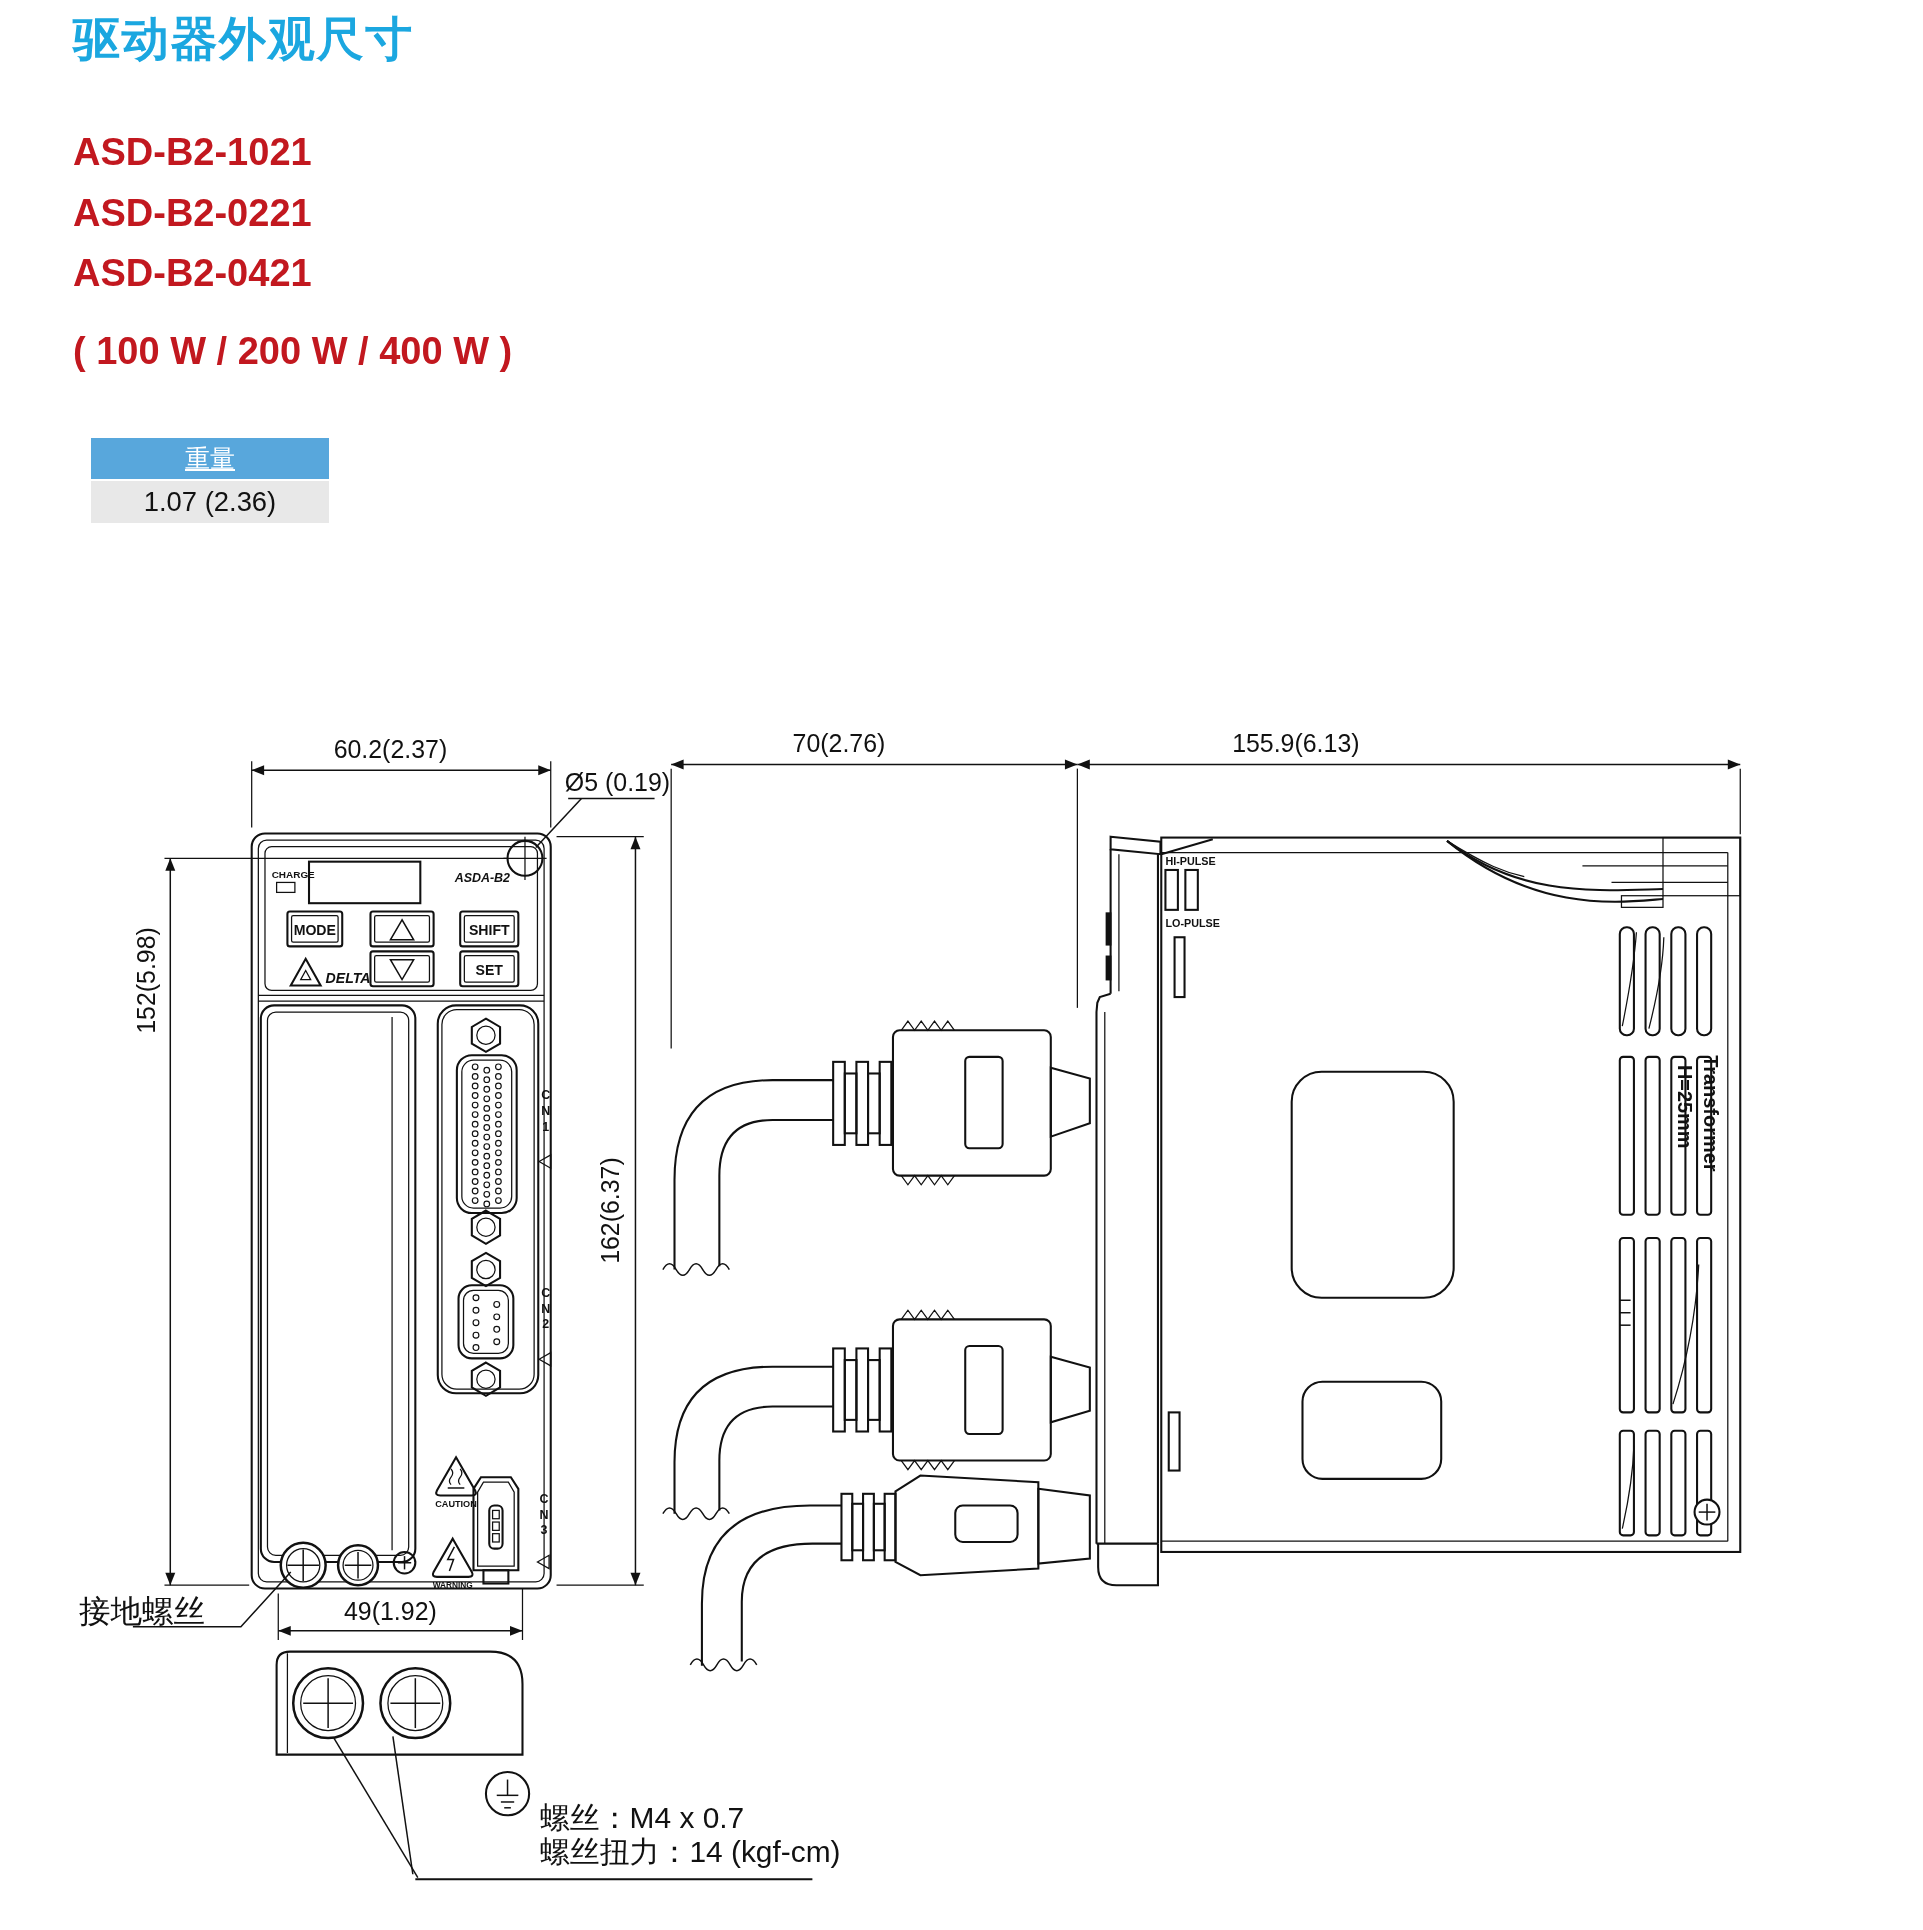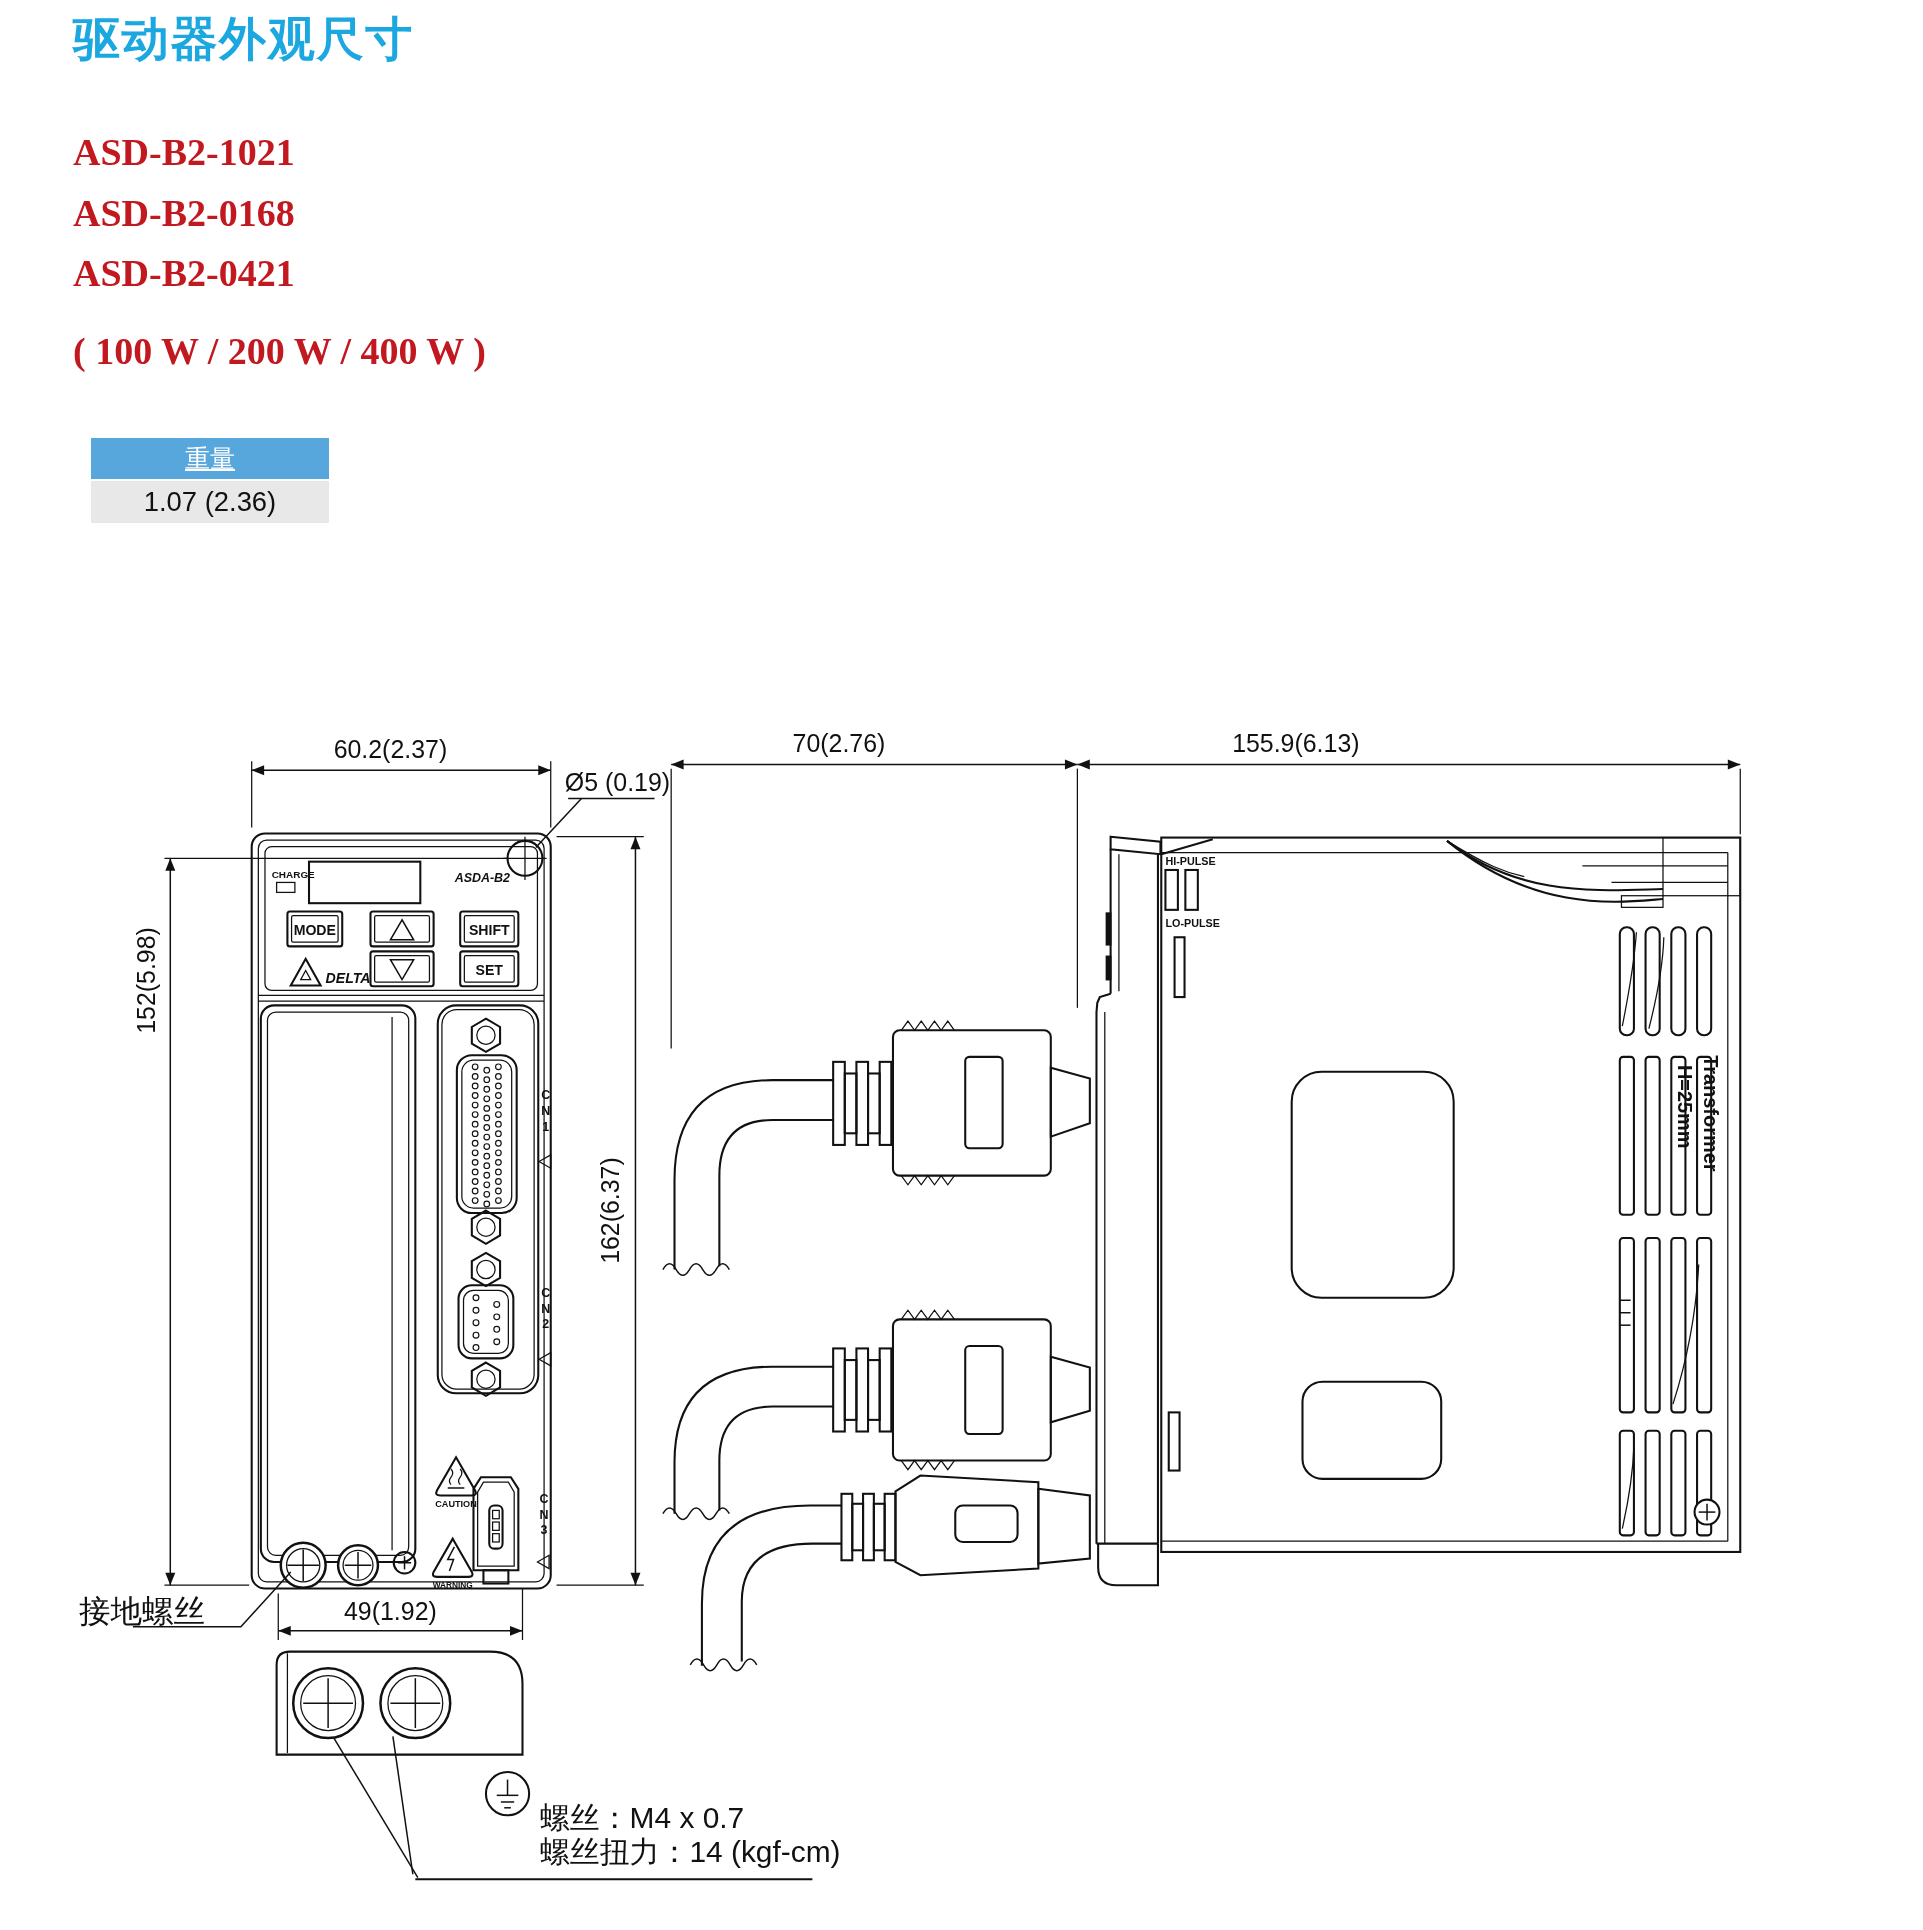--- a/index.html
+++ b/index.html
@@ -1,20 +1,20 @@
 <!DOCTYPE html>
 <html style="font-size:13.3px"><head>
 <meta charset="utf-8">
 <style>
   html,body{margin:0;padding:0;background:#fff;}
   #page{position:relative;width:1923px;height:1931px;background:#fff;overflow:hidden;
         font-family:"Liberation Sans",sans-serif;color:#111;padding-left:15px;}
   .abs{position:absolute;}
   #title{left:73px;top:8.3px;font-size:47px;font-weight:700;letter-spacing:1.7px;}
-  .model{left:73px;font-size:38px;font-weight:700;line-height:1;font-family:Liberation Serif, serif;}
+  .model{left:73px;font-size:38px;font-weight:700;line-height:1;}
   #wtable{left:91px;top:438px;width:238px;font-weight:400;}
   #wtable .hdr{height:41px;display:flex;align-items:center;justify-content:center;
                color:#fff;font-size:25px;text-decoration:underline;}
   #wtable .val{margin-top:2px;height:42px;display:flex;align-items:center;justify-content:center;
                font-size:27.4px;color:#111;}
   svg text{font-family:"Liberation Sans",sans-serif;fill:#111;}
   .s{fill:none;stroke:#111;stroke-width:2.5px;}
   .t{fill:none;stroke:#111;stroke-width:1.5px;}
   .d{fill:none;stroke:#111;stroke-width:1.8px;}
   .f{fill:#111;stroke:none;}
@@ -24,21 +24,21 @@
   .vt{writing-mode:vertical-rl;text-orientation:upright;font-weight:700;font-size:15px;letter-spacing:2px;}
 </style>
 </head>
 <body>
 
 <div id="page">
 
   <div id="title" class="abs" style="color:#1BA7E0;">驱动器外观尺寸</div>
 
   <div class="abs model" style="top:133px;color:#C2181F;">ASD-B2-1021</div>
-  <div class="abs model" style="top:194px;color:#C2181F;">ASD-B2-0168</div>
+  <div class="abs model" style="top:194px;color:#C2181F;">ASD-B2-0221</div>
   <div class="abs model" style="top:254px;color:#C2181F;">ASD-B2-0421</div>
   <div class="abs model" style="top:332px;color:#C2181F;">( 100 W / 200 W / 400 W )</div>
 
   <div id="wtable" class="abs">
     <div class="hdr" style="background:#58A7DC;">重量</div>
     <div class="val" style="background:#E8E8E8;">1.07 (2.36)</div>
   </div>
 
   <svg class="abs" style="left:0;top:0;" width="1923" height="1931" viewBox="0 0 2315 2324">
 

